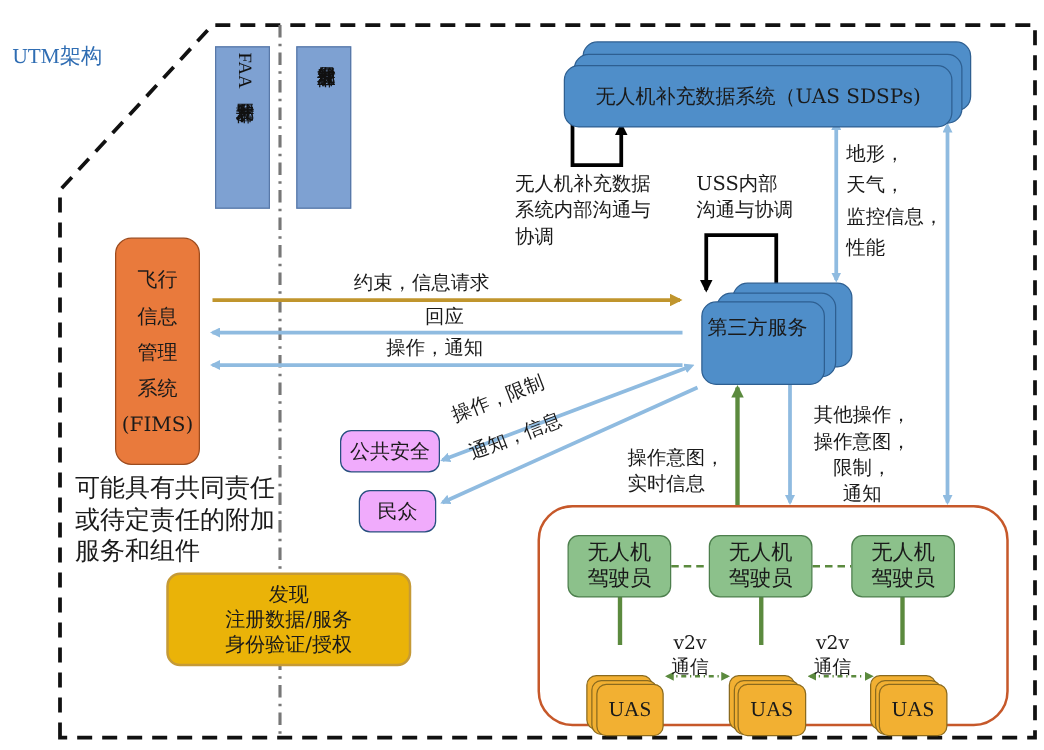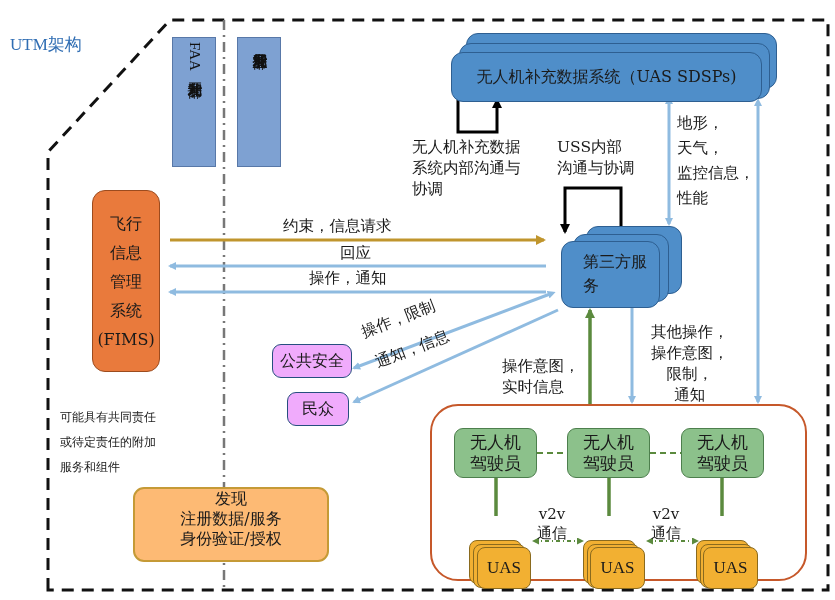--- a/index.html
+++ b/index.html
@@ -16,22 +16,22 @@
                display:flex; align-items:center; justify-content:center; font-size:16px; }
   .green-box { background:#8cc18b; border:1.2px solid #4d7f4d; border-radius:9px; box-sizing:border-box;
                display:flex; align-items:center; justify-content:center; text-align:center;
                font-size:17px; line-height:21px; }
   .uas { background:#f2b032; border:1.2px solid #8a6a1e; border-radius:8px; box-sizing:border-box;margin-top:24px; }
   .uas-front { display:flex; align-items:center; justify-content:center; font-size:17px; font-family:"Liberation Serif",serif; }
   .txt { font-size:15.5px; line-height:21px; white-space:nowrap; }
   .fims { left:92px; top:190px; width:68px; height:182px; background:#e97a3c; border:1.2px solid #9c4b1e;
           border-radius:13px; box-sizing:border-box; display:flex; align-items:center; justify-content:center;
           text-align:center; font-size:16px; line-height:29px; }
-  .discovery { left:133px; top:487px; width:196px; height:75px; background:#fdba74; border:2.5px solid #c59a36;
-               border-radius:11px; box-sizing:border-box; display:flex; align-items:flex-start; justify-content:center;
+  .discovery { left:133px; top:458px; width:196px; height:75px; background:#eab308; border:2.5px solid #c59a36;
+               border-radius:11px; box-sizing:border-box; display:flex; align-items:center; justify-content:center;
                text-align:center; font-size:16px; line-height:20px; }
   .uas-group { left:430px; top:404px; width:377px; height:177px; border:2.5px solid #c6582a; border-radius:28px; box-sizing:border-box; }
 </style>
 </head>
 <body>
 
 <svg class="wires" viewBox="0 0 835 600">
   <defs>
     <marker id="ah-blue" markerWidth="8" markerHeight="8" refX="6" refY="4" orient="auto" markerUnits="userSpaceOnUse">
       <path d="M0,0 L8,4 L0,8 z" fill="#8fbbe0"></path>
@@ -111,39 +111,39 @@
 
 <div class="abs txt" style="left:677px;top:111px;line-height:25px;">
   <div>地形，</div>
   <div>天气，</div>
   <div>监控信息，</div>
   <div>性能</div>
 </div>
 
 <div class="abs blue-box" style="left:586px;top:226px;width:96px;height:68px;"></div>
 <div class="abs blue-box" style="left:573px;top:234px;width:96px;height:68px;"></div>
-<div class="abs blue-box" style="left:561px;top:241px;width:99px;height:67px;padding:8px 0 0 21px;font-size:16px;line-height:24px;">
+<div class="abs blue-box" style="left:561px;top:241px;width:99px;height:67px;padding:8px 0 0 4px;font-size:16px;line-height:24px;">
   <div>第三方服务</div>
 </div>
 
 <div class="abs fims">
   <div>
     <div>飞行</div>
     <div>信息</div>
     <div>管理</div>
     <div>系统</div>
     <div>(FIMS)</div>
   </div>
 </div>
 
 <div class="abs txt" style="left:283px;top:216px;">约束，信息请求</div>
 <div class="abs txt" style="left:340px;top:243px;">回应</div>
 <div class="abs txt" style="left:309px;top:268px;">操作，通知</div>
 
-<div class="abs txt" style="left:60px;top:378px;font-size:12px;line-height:25px;margin-top:27px;">
+<div class="abs txt" style="left:60px;top:378px;font-size:20px;line-height:25px;">
   <div>可能具有共同责任</div>
   <div>或待定责任的附加</div>
   <div>服务和组件</div>
 </div>
 
 <div class="abs dblue-box" style="left:272px;top:344px;width:80px;height:34px;">公共安全</div>
 <div class="abs dblue-box" style="left:287px;top:392px;width:62px;height:34px;">民众</div>
 
 <div class="abs txt" style="left:366px;top:322px;transform:rotate(-21deg);transform-origin:left bottom;">操作，限制</div>
 <div class="abs txt" style="left:380px;top:352px;transform:rotate(-21deg);transform-origin:left bottom;">通知，信息</div>

